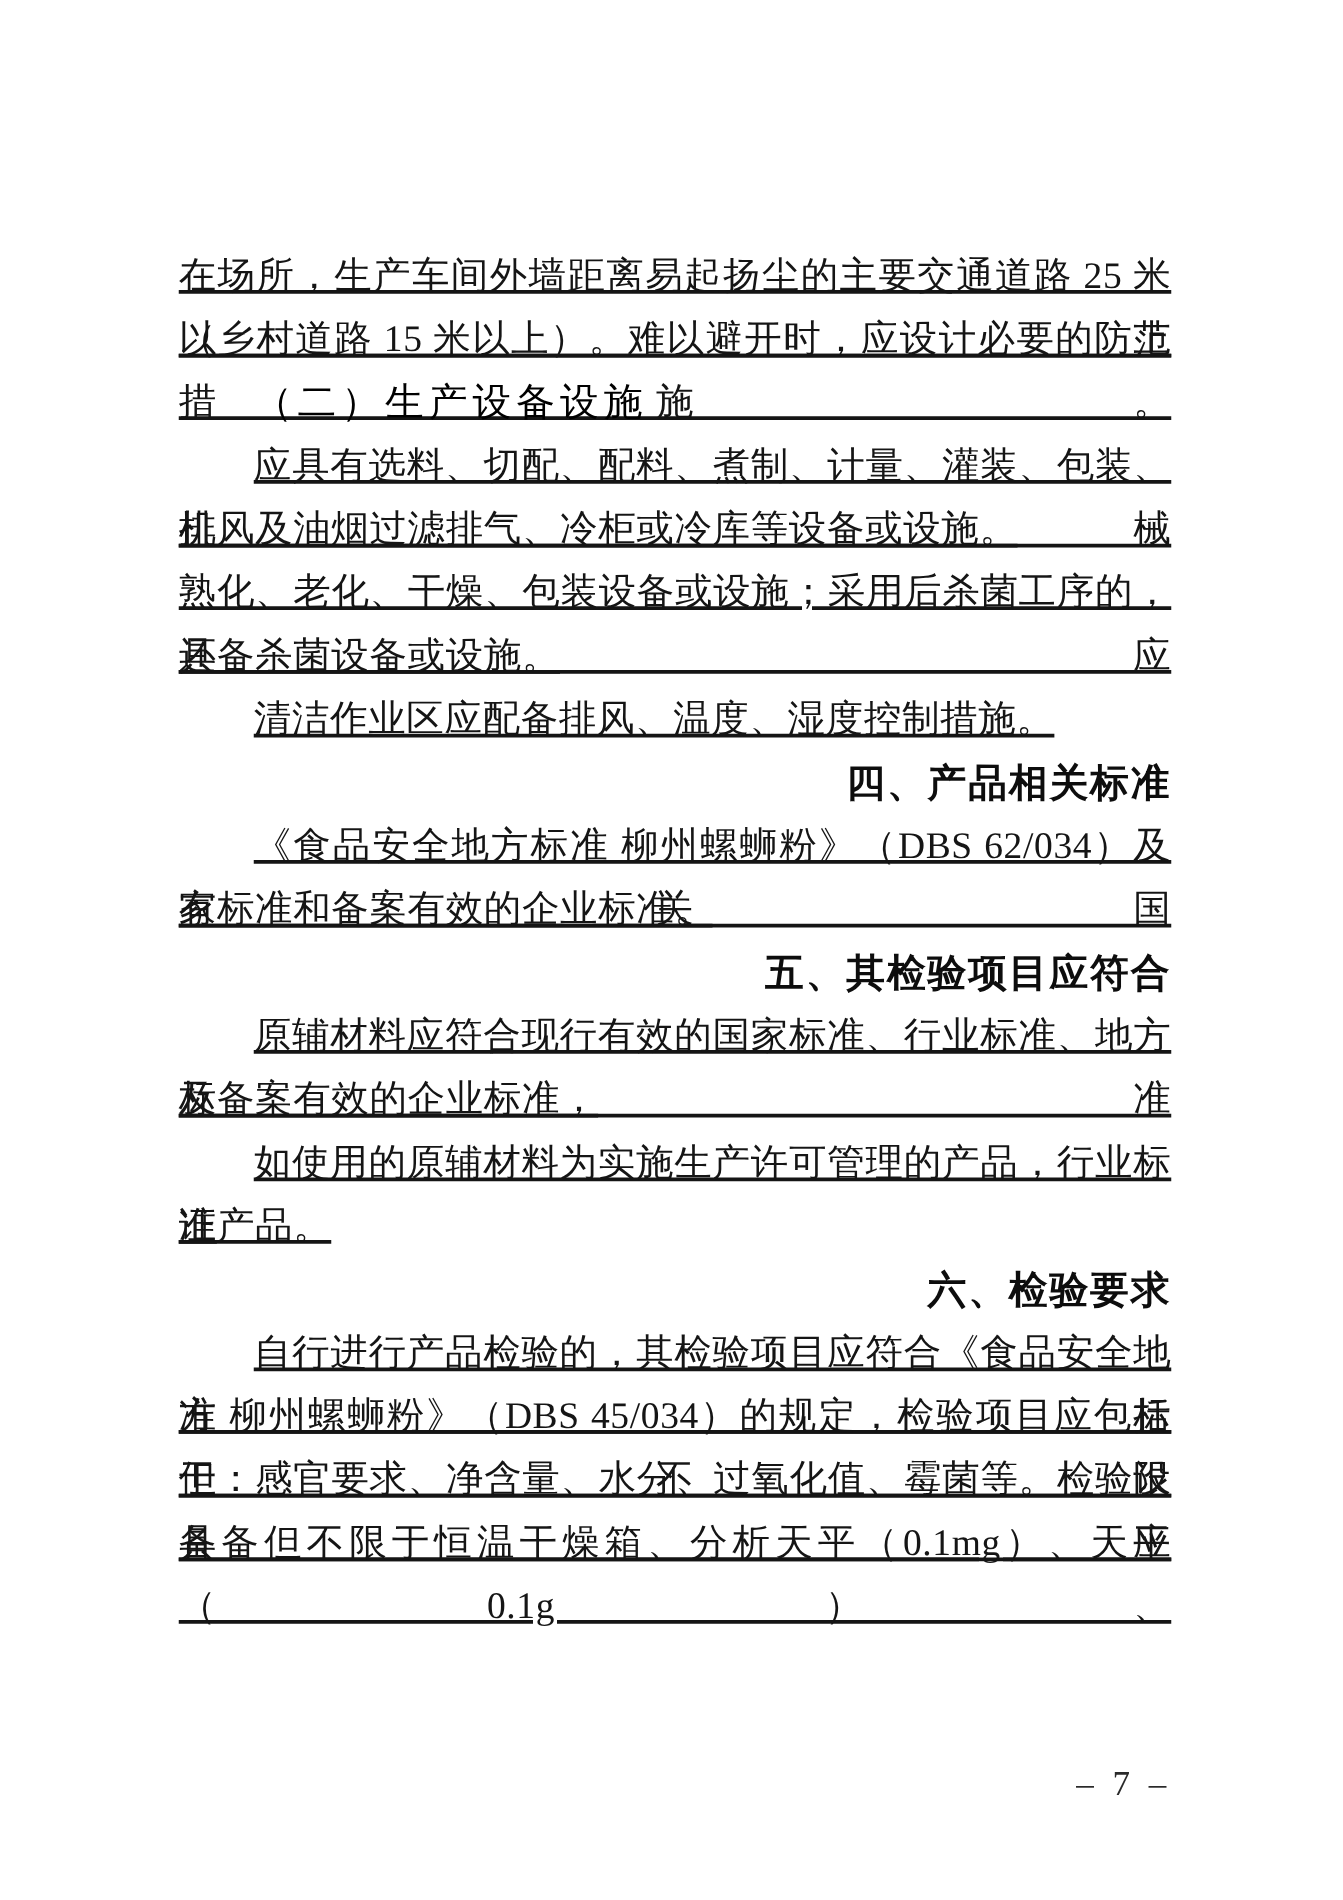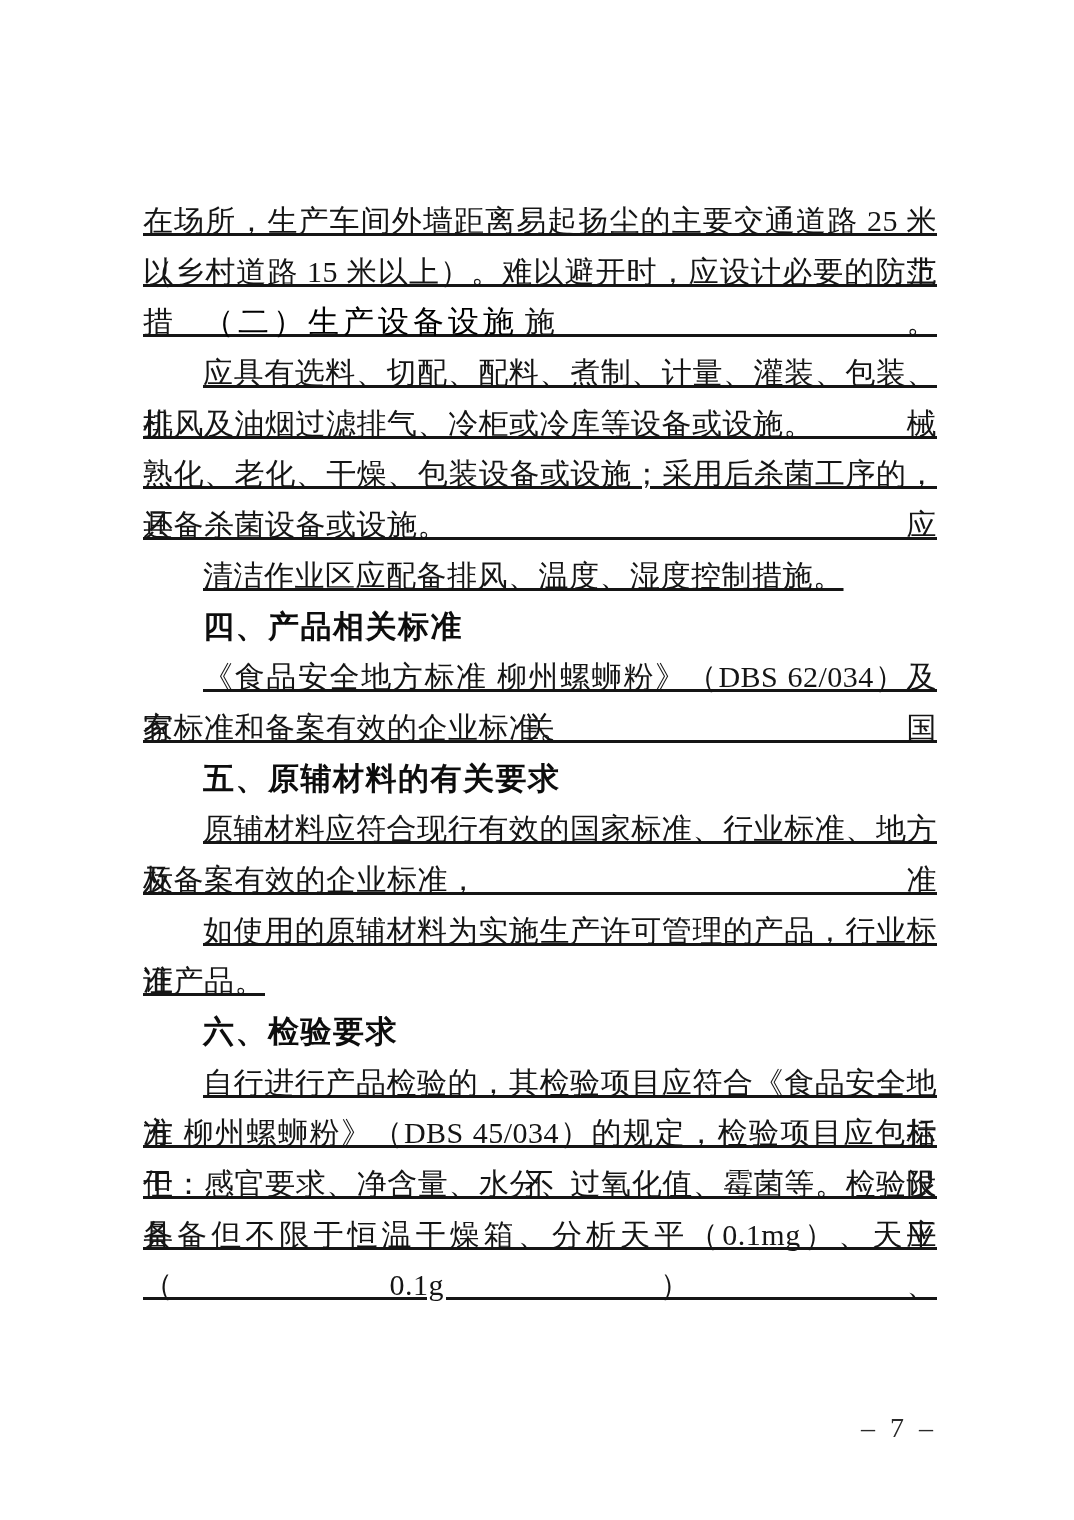--- a/index.html
+++ b/index.html
@@ -47,20 +47,21 @@
     font-size: 31px;
     letter-spacing: 4px;
     color: #000000;
   }
   .line.heading-hei {
     font-family: "Liberation Sans", "DejaVu Sans", sans-serif;
     font-weight: 700;
     font-size: 31px;
     letter-spacing: 1.5px;
     color: #0d0d0d;
+    text-align: right;
   }
   .footer {
     position: absolute;
     left: 143px;
     top: 1412px;
     width: 794px;
     text-align: right;
     font-size: 28px;
     color: #2a2a2a;
     letter-spacing: 4px;
@@ -75,21 +76,21 @@
       <div class="line body justify">（乡村道路 15 米以上）。难以避开时，应设计必要的防范措施。</div>
       <div class="line heading-kai indent">（二）生产设备设施</div>
       <div class="line body indent justify">应具有选料、切配、配料、煮制、计量、灌装、包装、机械</div>
       <div class="line body">排风及油烟过滤排气、冷柜或冷库等设备或设施。</div>
       <div class="line body justify">熟化、老化、干燥、包装设备或设施；采用后杀菌工序的，还应</div>
       <div class="line body">具备杀菌设备或设施。</div>
       <div class="line body indent">清洁作业区应配备排风、温度、湿度控制措施。</div>
       <div class="line heading-hei indent">四、产品相关标准</div>
       <div class="line body indent justify">《食品安全地方标准 柳州螺蛳粉》（DBS 62/034）及有关国</div>
       <div class="line body">家标准和备案有效的企业标准。</div>
-      <div class="line heading-hei indent">五、原辅材料的有关要求</div>
+      <div class="line heading-hei indent">五、其检验项目应符合</div>
       <div class="line body indent justify">原辅材料应符合现行有效的国家标准、行业标准、地方标准</div>
       <div class="line body">及备案有效的企业标准，</div>
       <div class="line body indent justify">如使用的原辅材料为实施生产许可管理的产品，行业标准</div>
       <div class="line body">证产品。</div>
       <div class="line heading-hei indent">六、检验要求</div>
       <div class="line body indent justify">自行进行产品检验的，其检验项目应符合《食品安全地方标</div>
       <div class="line body justify">准 柳州螺蛳粉》（DBS 45/034）的规定，检验项目应包括但不限</div>
       <div class="line body justify">于：感官要求、净含量、水分、过氧化值、霉菌等。检验设备应</div>
       <div class="line body justify">具备但不限于恒温干燥箱、分析天平（0.1mg）、天平（0.1g）、</div>
     </div>

